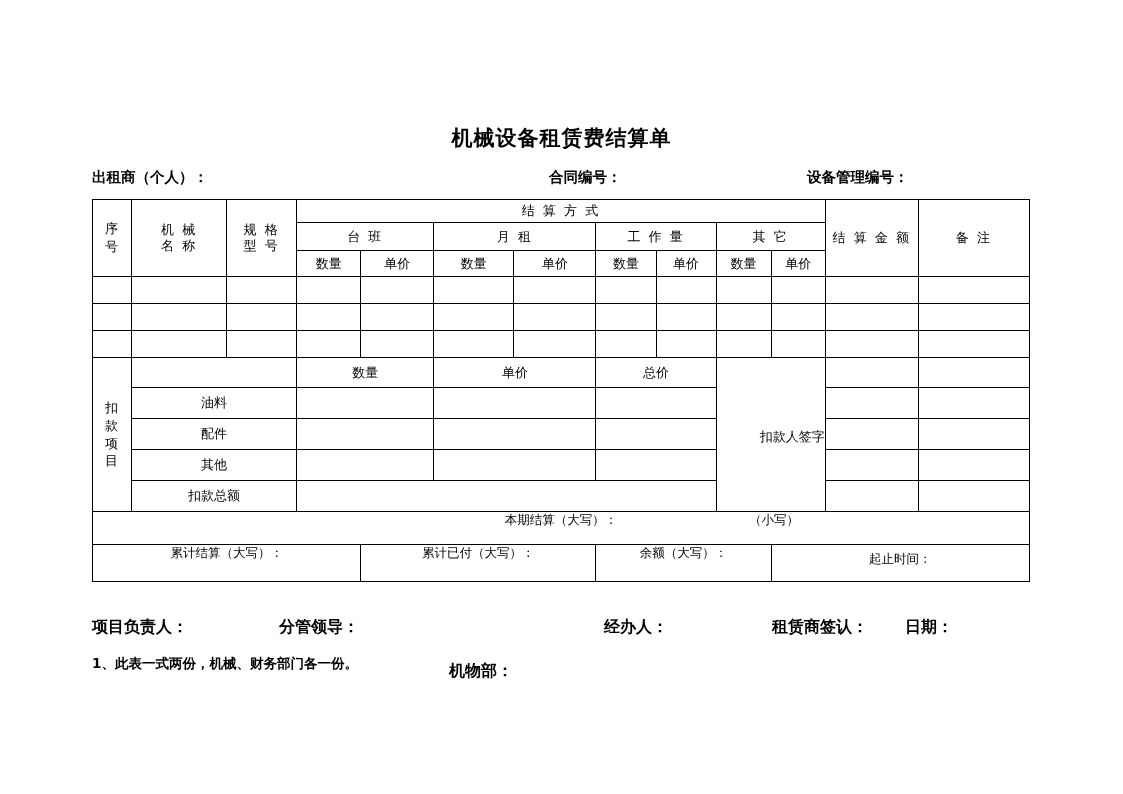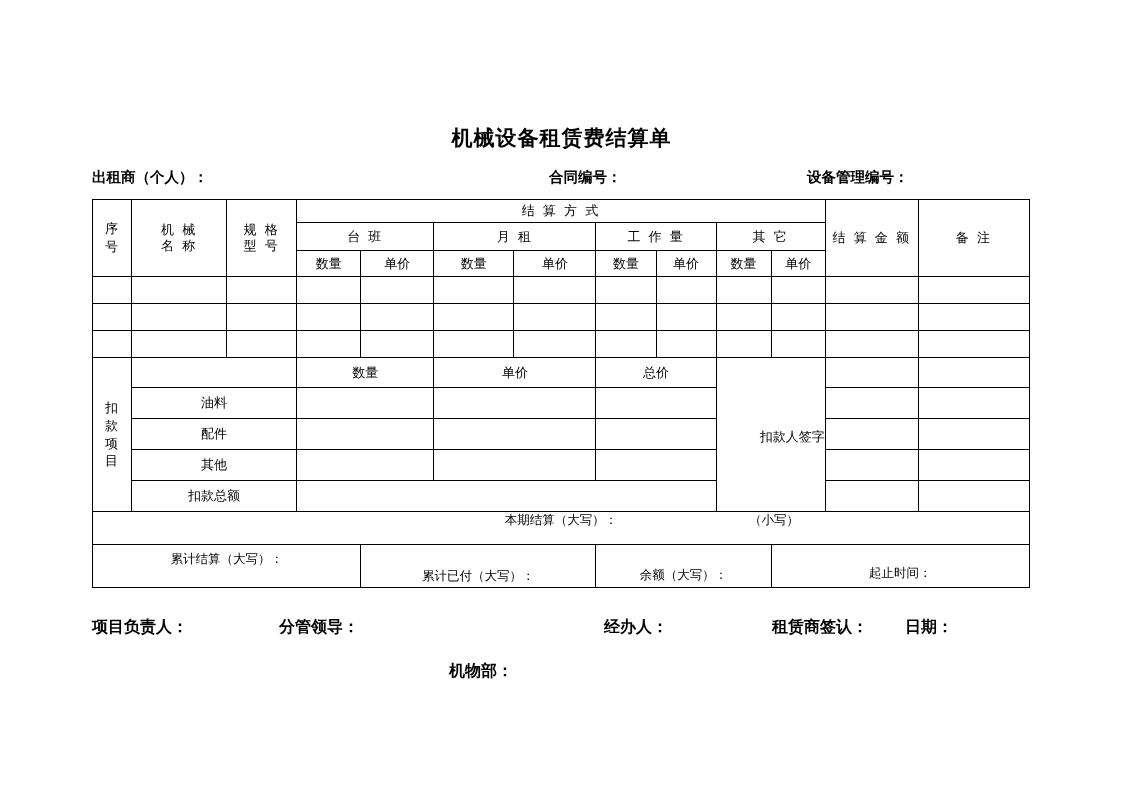--- a/index.html
+++ b/index.html
@@ -308,33 +308,34 @@
     <tr>
       <td colspan="13" class="left" style="height:32px">
         <div class="rel">
           <span>本期结算（大写）：</span>
           <span class="inline-small">（小写）</span>
         </div>
       </td>
     </tr>
 
     <tr>
-      <td colspan="4" class="left" style="height:36px;vertical-align:top;padding-top:6px">累计结算（大写）：</td>
-      <td colspan="3" class="left" style="vertical-align:top;padding-top:23px">累计已付（大写）：</td>
-      <td colspan="3" class="left" style="vertical-align:top;padding-top:22px">余额（大写）：</td>
-      <td colspan="3" class="left" style="vertical-align:top;padding-top:20px">起止时间：</td>
+      <td colspan="4" class="left" style="height:36px;vertical-align:top;">累计结算（大写）：</td>
+      <td colspan="3" class="left" style="vertical-align:top;padding-top:0">累计已付（大写）：</td>
+      <td colspan="3" class="left" style="vertical-align:top;padding-top:0">余额（大写）：</td>
+      <td colspan="3" class="left" style="vertical-align:top;padding-top:6px">起止时间：</td>
     </tr>
   </tbody>
     </table>
 
   <div class="sign-row">
     <span class="s0">项目负责人：</span>
     <span class="s1">分管领导：</span>
     <span class="s2">机物部：</span>
     <span class="s3">经办人：</span>
     <span class="s4">租赁商签认：</span>
     <span class="s5">日期：</span>
   </div>
 
   <div class="notes">
+    <span class="n0">1、此表一式两份，机械、财务部门各一份。</span>
   </div>
 
 </div>
 
 </body></html>

